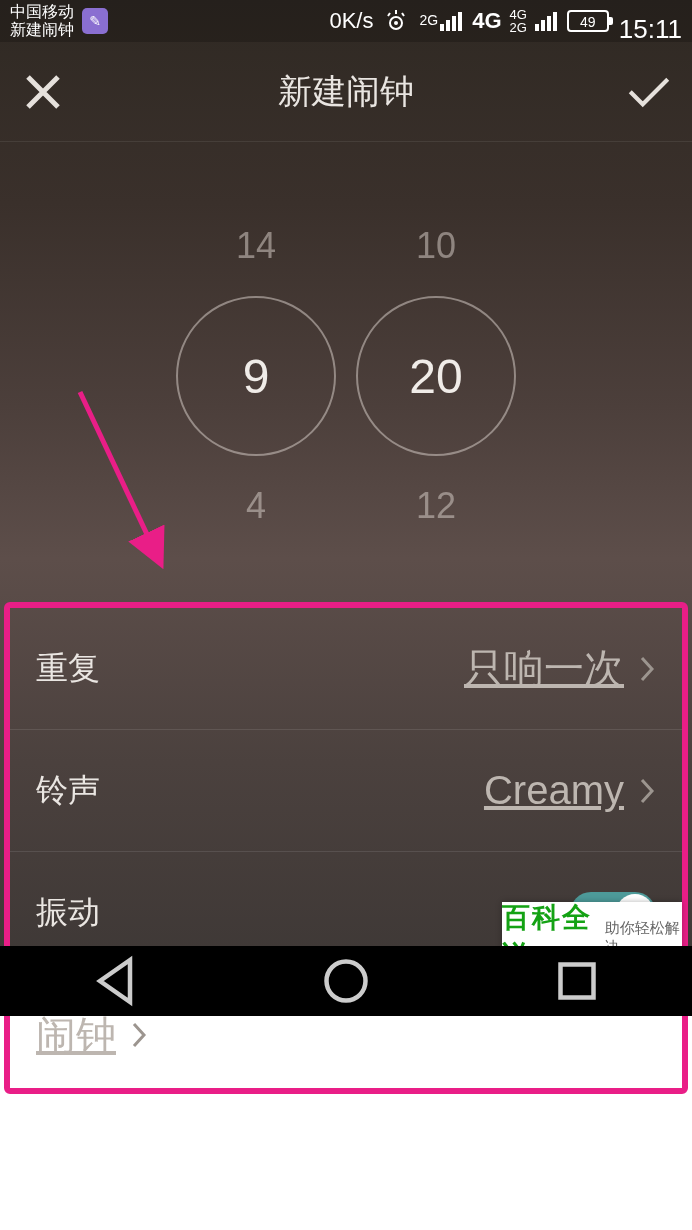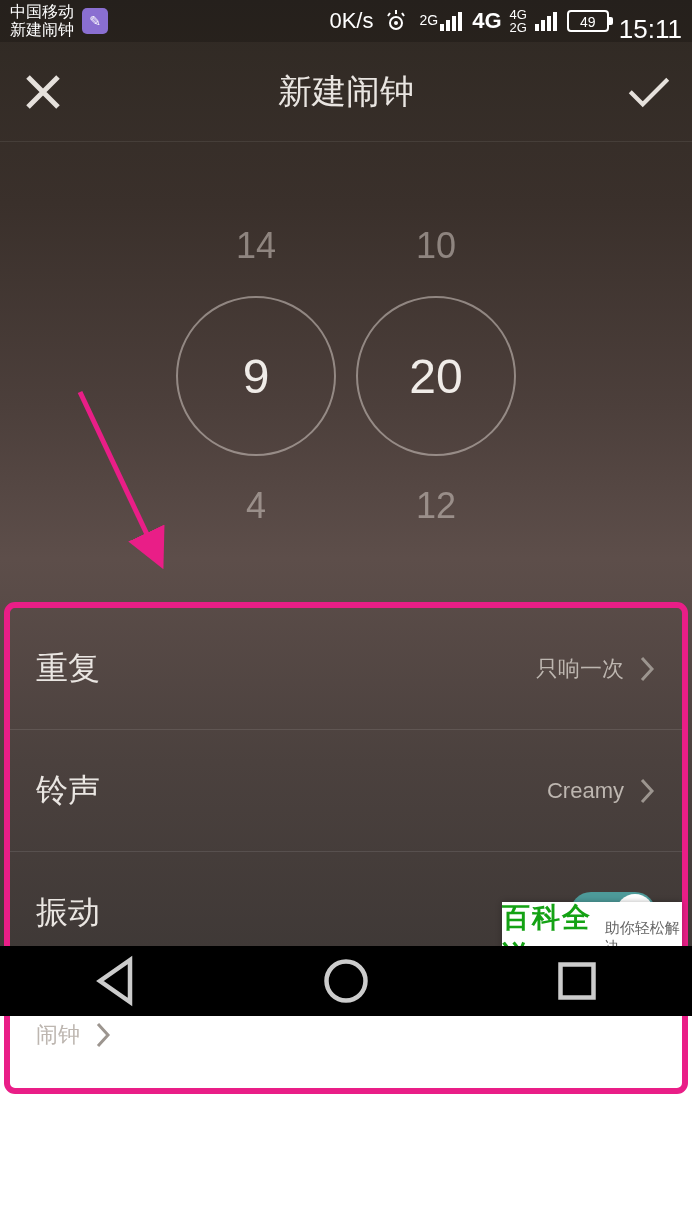--- a/index.html
+++ b/index.html
@@ -54,29 +54,29 @@
     margin: 10px 0;
   }
   .arrow-annot {
     position:absolute; left:70px; top:250px; width:120px; height:200px; pointer-events:none;
   }
   .arrow-annot svg { overflow:visible; }
 
   
   .settings-box {
     position:absolute; left:4px; top:602px; width:684px; height:492px;
-    border:6px solid #e91e87; border-radius:11px;
+    border:6px solid #e91e87; border-radius:6px;
   }
   .setting-row {
     height:122px; display:flex; align-items:center; padding:0 26px;
     border-bottom:1px solid rgba(255,255,255,0.1);
   }
   .setting-row:last-child { border-bottom:none; }
   .setting-label { color:#eae6e2; font-size:32px; flex:1; }
-  .setting-value { color:#bdb6b0; font-size:22px; margin-right:14px; }
+  .setting-value { color:#bdb6b0; font-size:40px; margin-right:14px;text-decoration:underline; }
   .chevron { width:18px; height:30px; }
   .chevron svg { stroke:#9c958f; stroke-width:3; fill:none; }
   .toggle {
     width:86px; height:42px; background:#4d9a99; border-radius:21px; position:relative;
   }
   .toggle .knob {
     position:absolute; right:2px; top:2px; width:38px; height:38px; border-radius:50%; background:#fff;
   }
 
   

